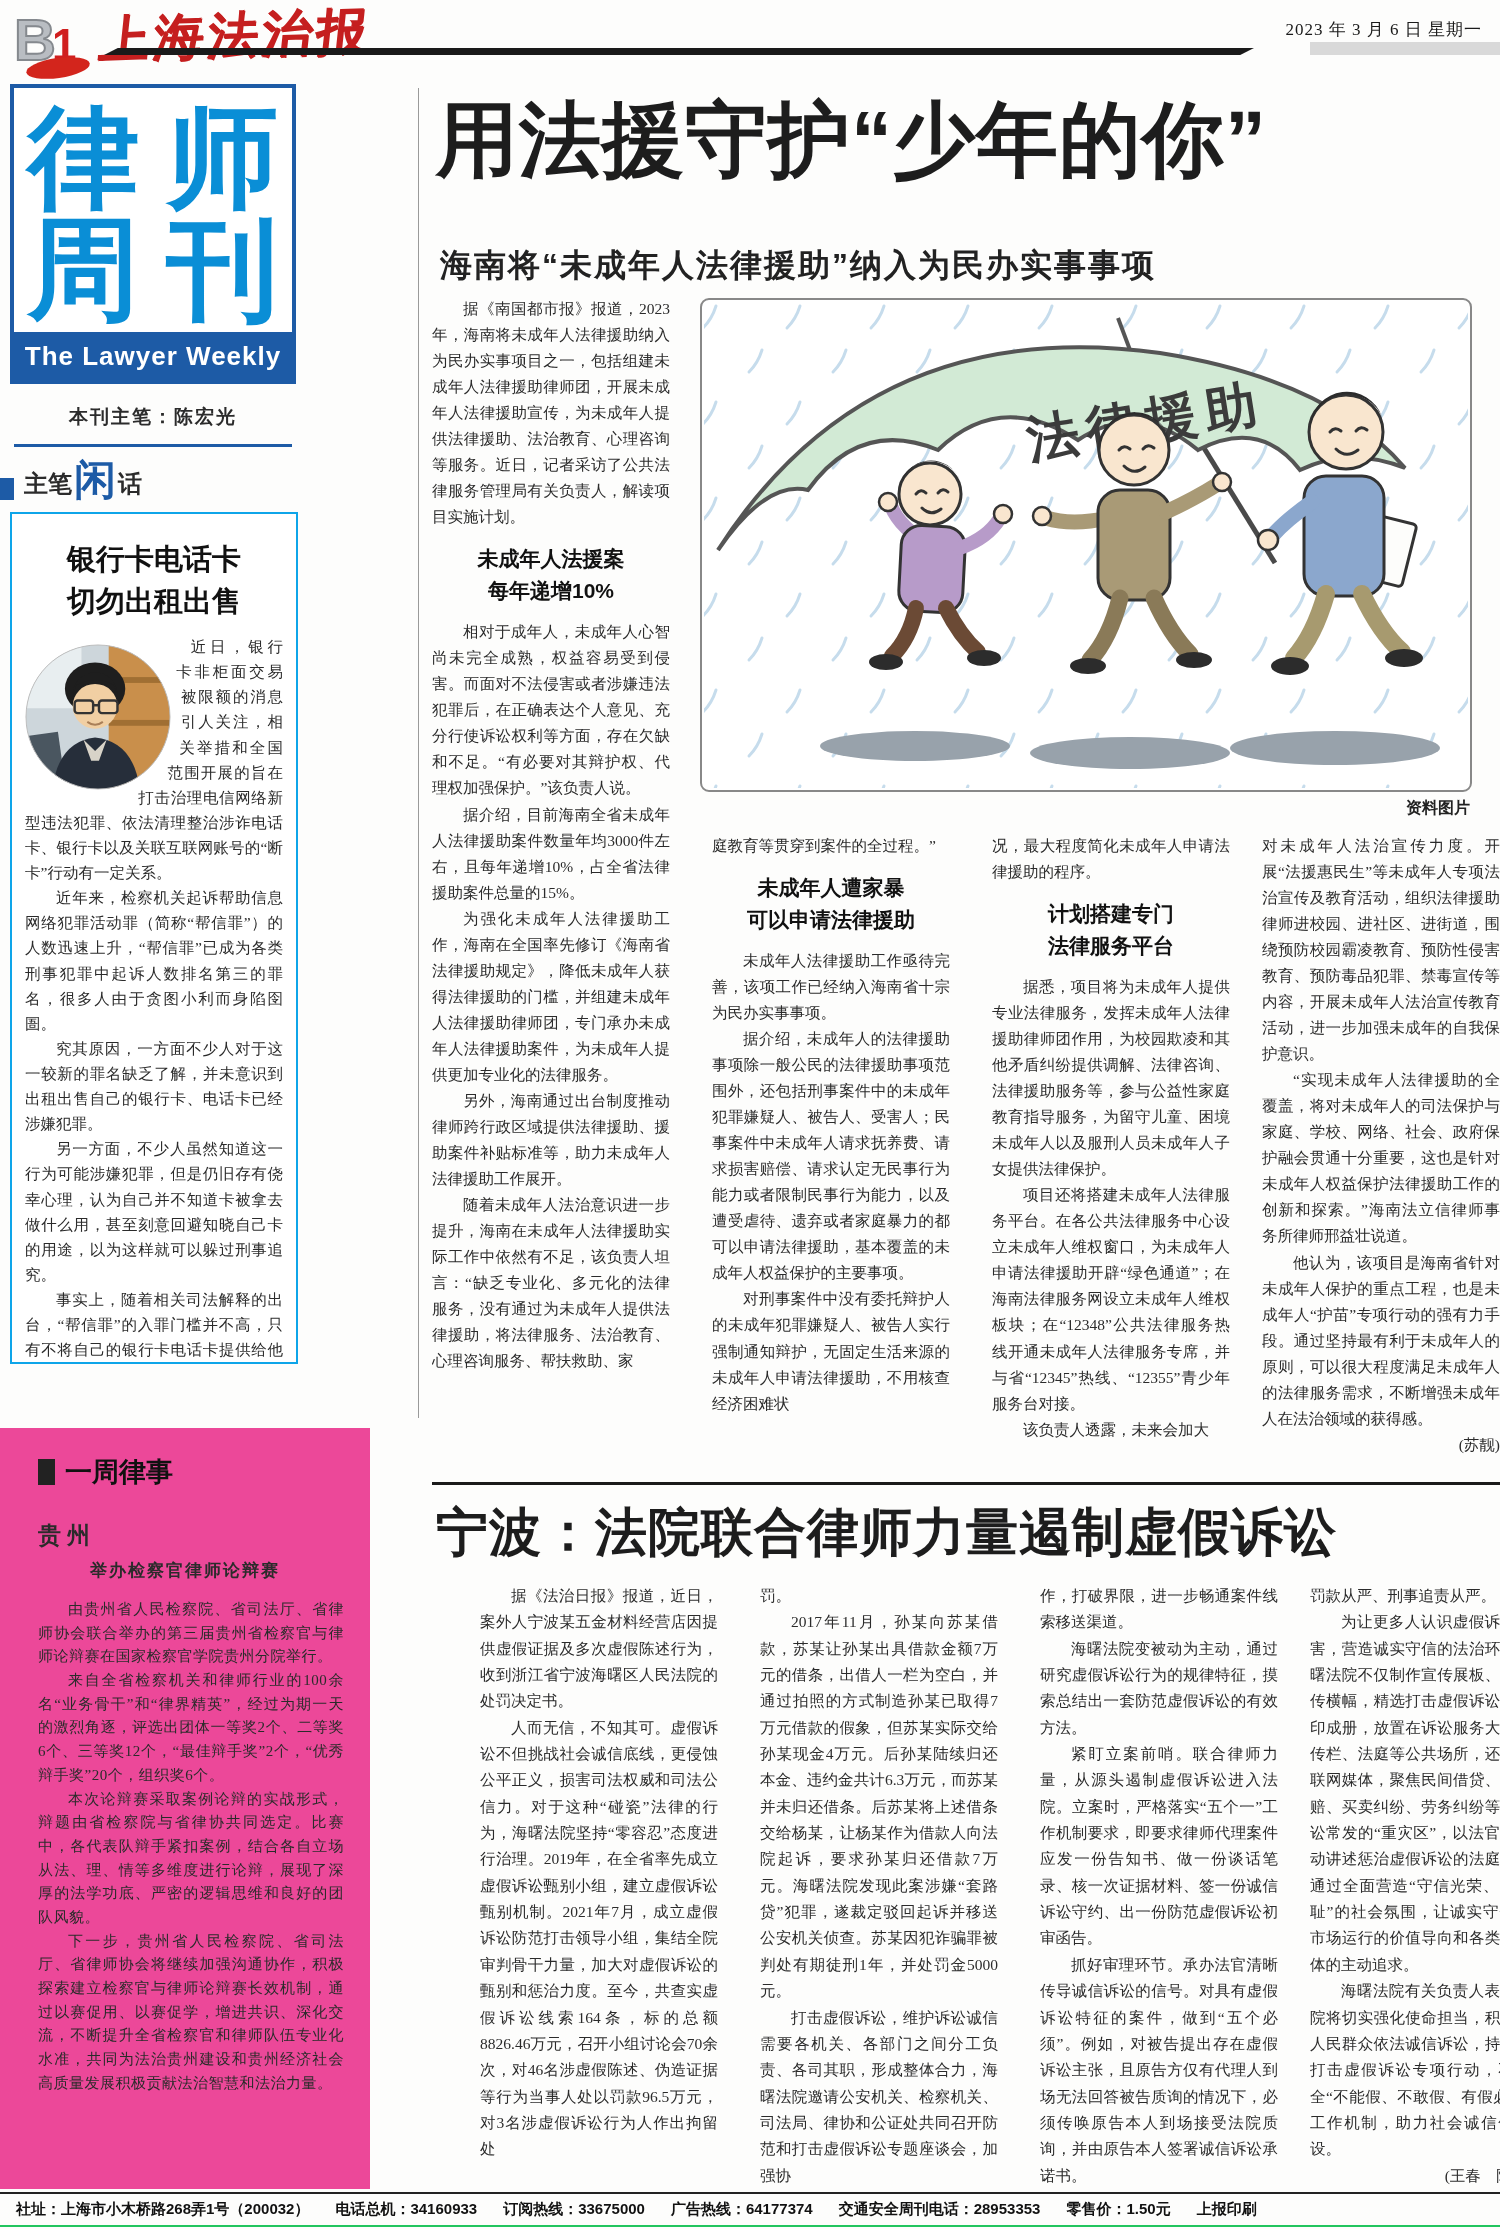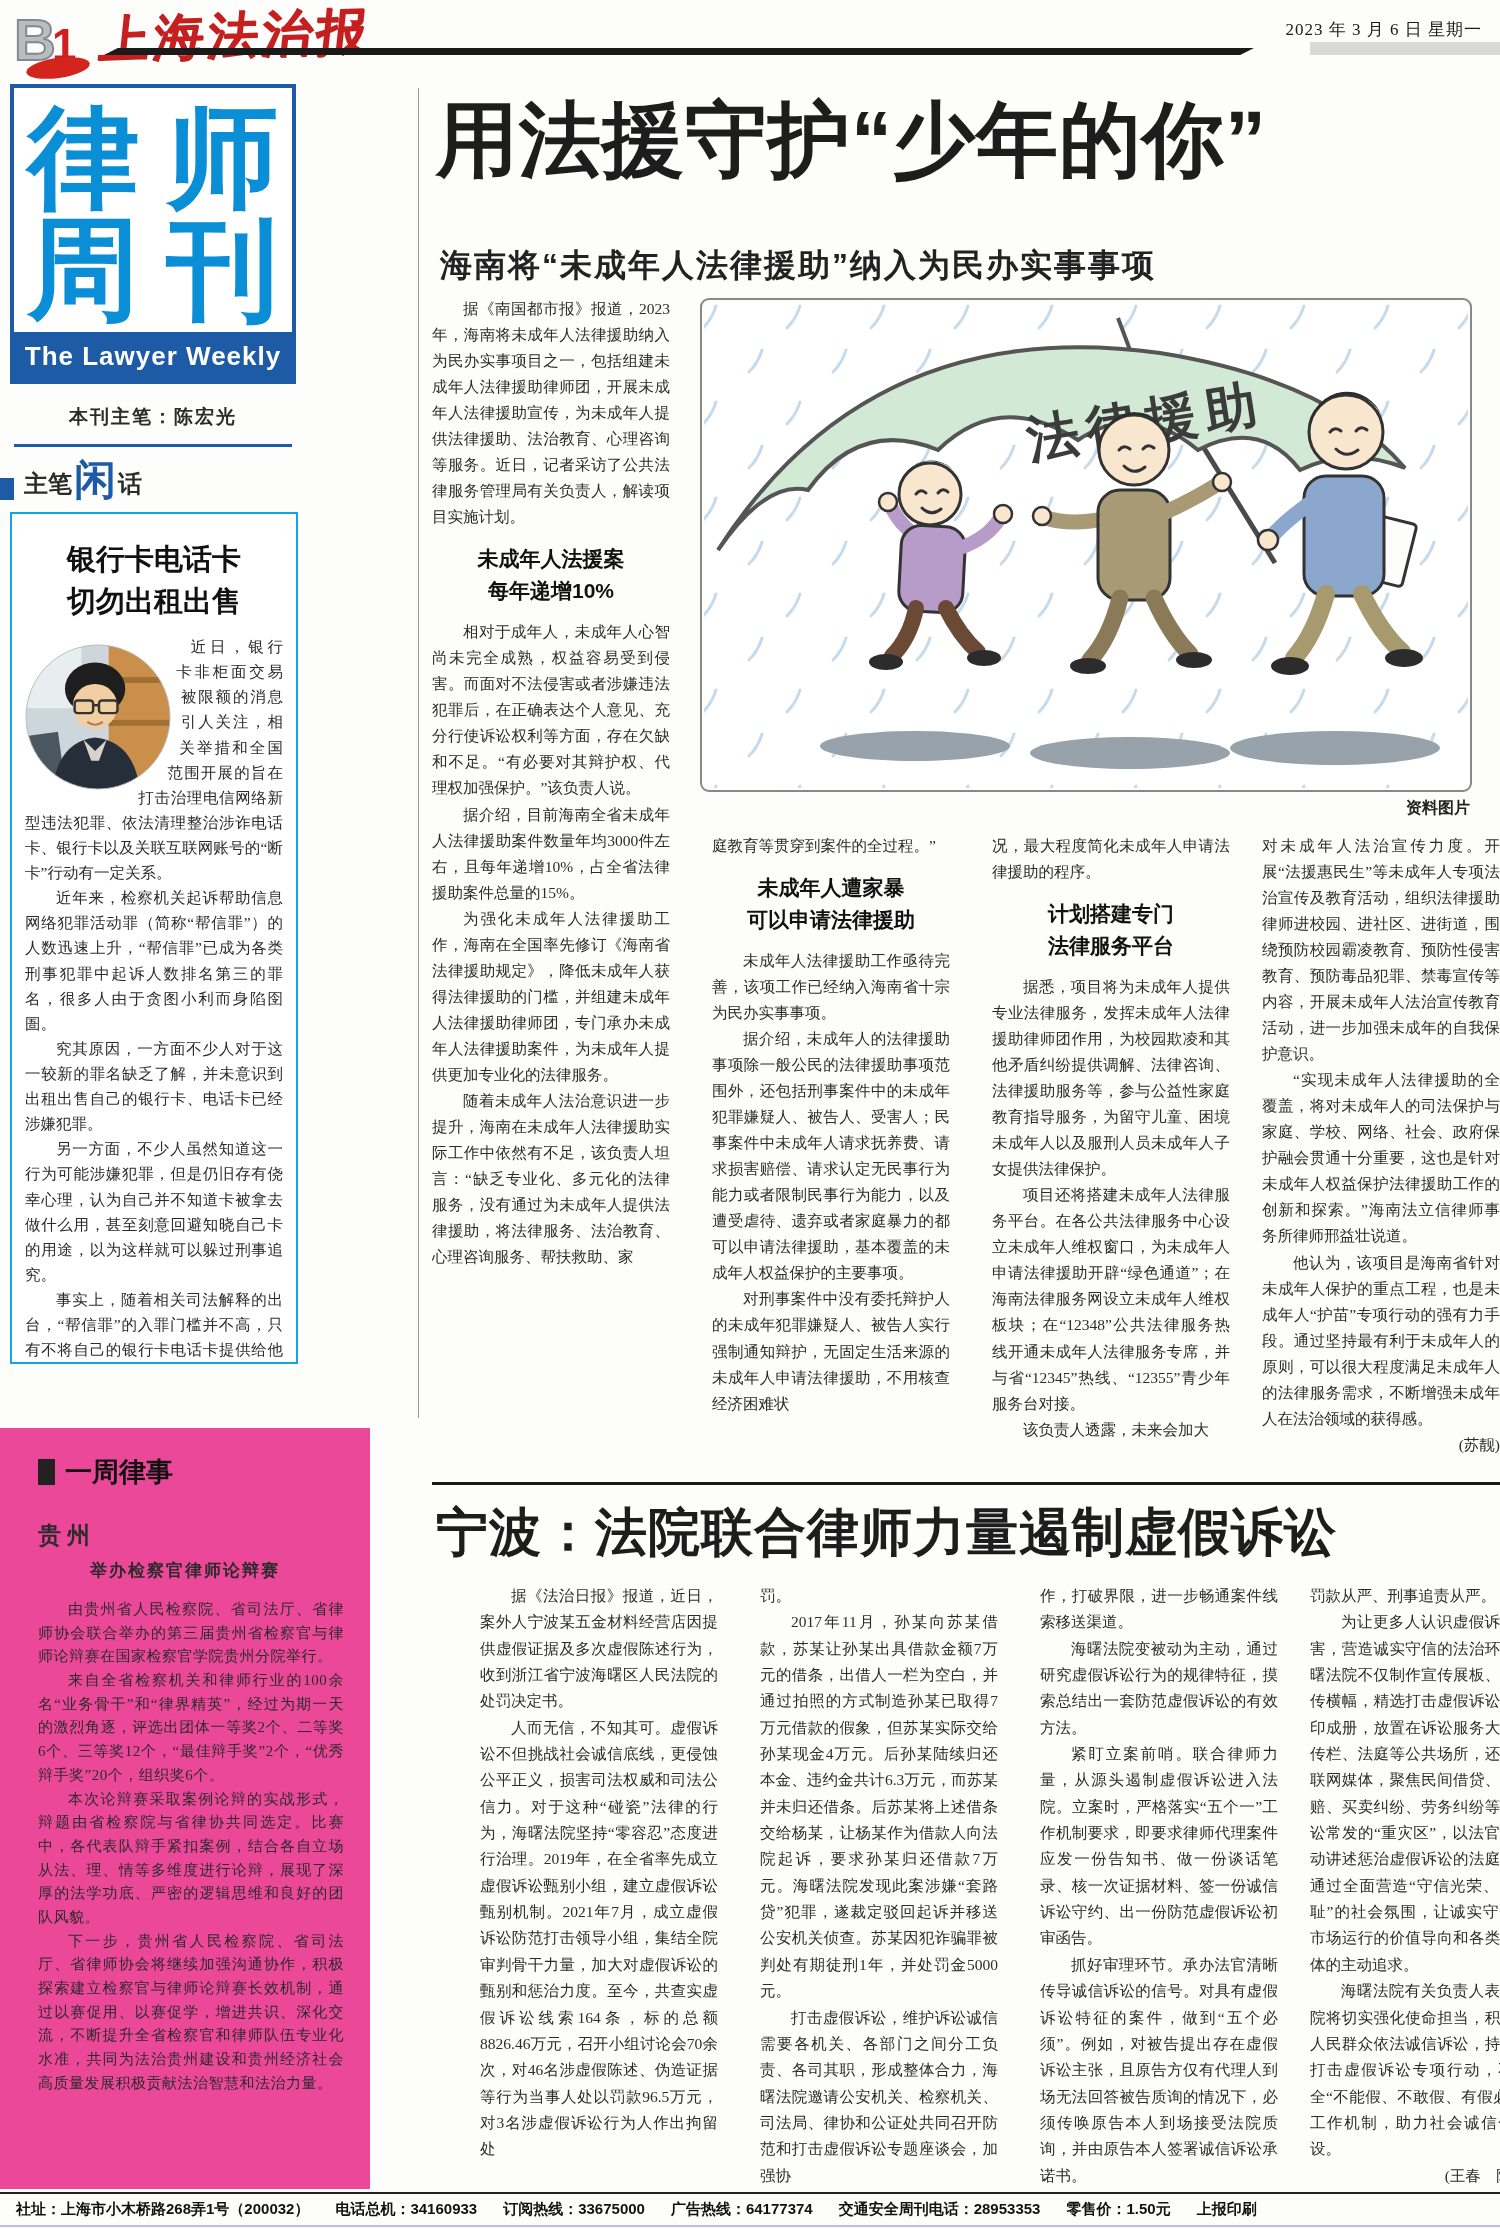--- a/index.html
+++ b/index.html
@@ -61,21 +61,21 @@
   .byline{text-align:right;}
   .pic-frame{left:700px;top:298px;width:772px;height:494px;}
   .pic-caption{left:1240px;top:798px;width:230px;text-align:right;font-family:"Liberation Sans",sans-serif;
                font-weight:bold;font-size:16px;color:#222;}
   .mid-divider{left:432px;top:1482px;width:1068px;height:3px;background:#1a1a1a;}
   
   .nb-headline{left:436px;top:1498px;width:1060px;font-family:"Liberation Sans",sans-serif;
                font-weight:800;font-size:52px;letter-spacing:1px;color:#1d1d1d;white-space:nowrap;}
   .nb .col{font-size:15.5px;line-height:1.7;margin-left:48px;}
   
-  .footer{left:0;top:2192px;width:1500px;height:35px;border-top:2px solid #222;border-bottom:2px solid #c4b5fd;
+  .footer{left:0;top:2192px;width:1500px;height:35px;border-top:2px solid #222;border-bottom:2px solid #22c55e;
           display:flex;align-items:center;gap:26px;padding:0 16px;box-sizing:border-box;
           font-family:"Liberation Sans",sans-serif;font-weight:bold;font-size:15px;color:#111;white-space:nowrap;}
 </style>
 </head>
 <body>
 
 <div class="abs b-badge">
   <span class="b">B</span><span class="n">1</span>
 </div>
 <div class="abs seal"></div>
@@ -239,20 +239,21 @@
 
 <div class="abs col" style="left:432px;top:296px;height:1160px;">
   <p>据《南国都市报》报道，2023年，海南将未成年人法律援助纳入为民办实事项目之一，包括组建未成年人法律援助律师团，开展未成年人法律援助宣传，为未成年人提供法律援助、法治教育、心理咨询等服务。近日，记者采访了公共法律服务管理局有关负责人，解读项目实施计划。</p>
   <div class="subhd">
     <span>未成年人法援案</span><br>
     <span>每年递增10%</span>
   </div>
   <p>相对于成年人，未成年人心智尚未完全成熟，权益容易受到侵害。而面对不法侵害或者涉嫌违法犯罪后，在正确表达个人意见、充分行使诉讼权利等方面，存在欠缺和不足。“有必要对其辩护权、代理权加强保护。”该负责人说。</p>
   <p>据介绍，目前海南全省未成年人法律援助案件数量年均3000件左右，且每年递增10%，占全省法律援助案件总量的15%。</p>
   <p>为强化未成年人法律援助工作，海南在全国率先修订《海南省法律援助规定》，降低未成年人获得法律援助的门槛，并组建未成年人法律援助律师团，专门承办未成年人法律援助案件，为未成年人提供更加专业化的法律服务。</p>
+  <p>另外，海南通过出台制度推动律师跨行政区域提供法律援助、援助案件补贴标准等，助力未成年人法律援助工作展开。</p>
   <p>随着未成年人法治意识进一步提升，海南在未成年人法律援助实际工作中依然有不足，该负责人坦言：“缺乏专业化、多元化的法律服务，没有通过为未成年人提供法律援助，将法律服务、法治教育、心理咨询服务、帮扶救助、家</p>
 </div>
 <div class="abs col" style="left:712px;top:833px;height:640px;">
   <p class="cont">庭教育等贯穿到案件的全过程。”</p>
   <div class="subhd">
     <span>未成年人遭家暴</span><br>
     <span>可以申请法律援助</span>
   </div>
   <p>未成年人法律援助工作亟待完善，该项工作已经纳入海南省十宗为民办实事事项。</p>
   <p>据介绍，未成年人的法律援助事项除一般公民的法律援助事项范围外，还包括刑事案件中的未成年犯罪嫌疑人、被告人、受害人；民事案件中未成年人请求抚养费、请求损害赔偿、请求认定无民事行为能力或者限制民事行为能力，以及遭受虐待、遗弃或者家庭暴力的都可以申请法律援助，基本覆盖的未成年人权益保护的主要事项。</p>

